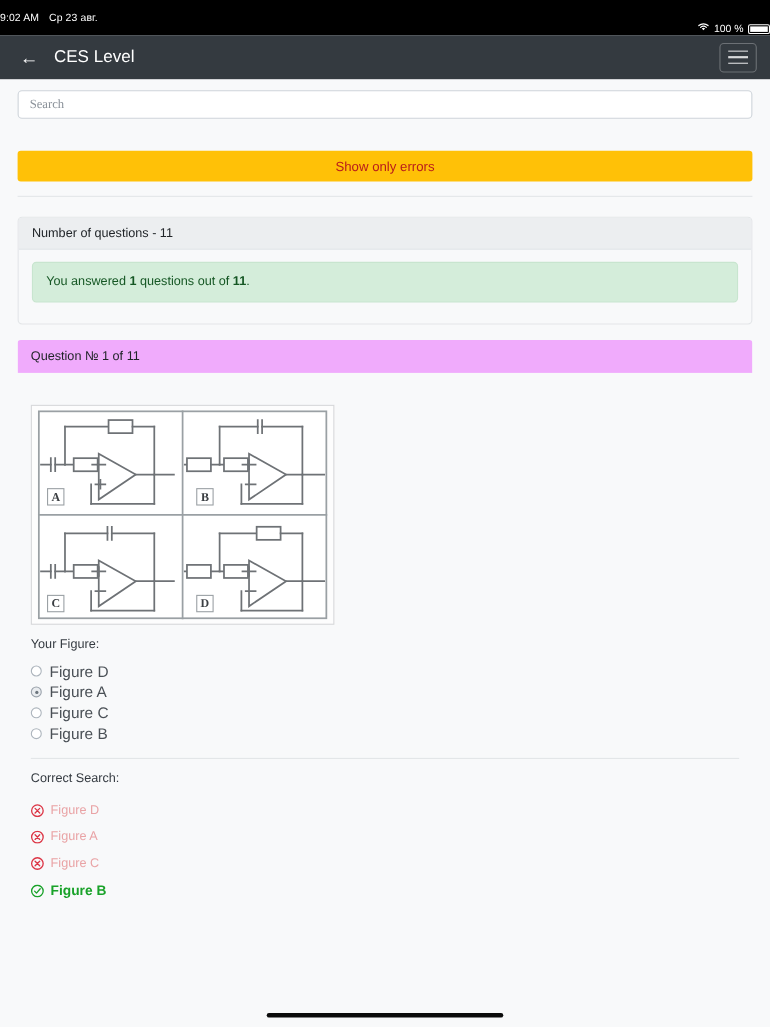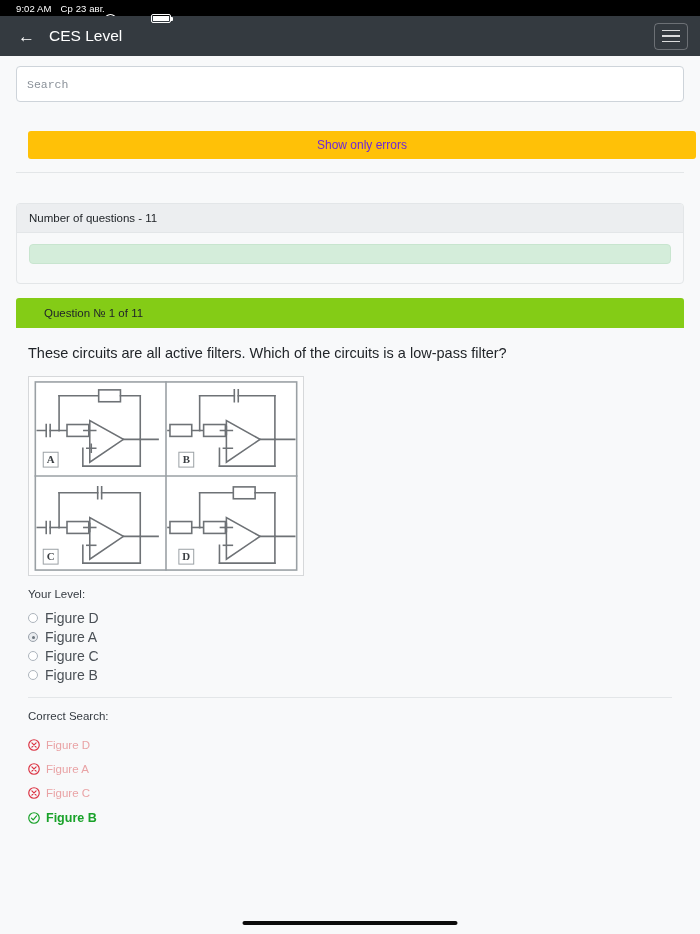--- a/index.html
+++ b/index.html
@@ -6,23 +6,23 @@
   html, body {
     width: 700px; height: 934px;
     font-family: "Liberation Sans", sans-serif;
     background: #f8f9fa;
     overflow: hidden;
   }
   .screen { width: 700px; height: 934px; position: relative; display: flex; flex-direction: column; background: #f8f9fa; }
 
   
   .statusbar {
-    height: 16px; background: #000; color: #fff;
-    display: flex; align-items: center; justify-content: flex-start;
-    padding: 0 16px; font-size: 9.5px; flex: 0 0 auto;
+    height: 32px; background: #000; color: #fff;
+    display: flex; align-items: center; justify-content: space-between;
+    padding: 0 0; font-size: 9.5px; flex: 0 0 auto;
   }
   .sb-left { display: flex; align-items: center; gap: 9px; letter-spacing: .1px; }
   .sb-right { display: flex; align-items: center; gap: 4px; margin-top: 20px; }
   .battery {
     width: 20px; height: 9px; border: 1px solid #fff; border-radius: 2px;
     position: relative; display: inline-block;
   }
   .battery::after {
     content: ""; position: absolute; right: -3px; top: 2.5px;
     width: 2px; height: 4px; background: #fff; border-radius: 0 1px 1px 0;
@@ -41,60 +41,59 @@
     border: 1px solid rgba(255,255,255,.28); border-radius: 4px;
     display: flex; flex-direction: column; justify-content: center;
     align-items: center; gap: 4px; cursor: pointer;
   }
   .menu-btn span { display: block; width: 18px; height: 1.6px; background: rgba(255,255,255,.82); }
 
   
   .content { flex: 1 1 auto; overflow: hidden; padding: 10px 16px 0 16px; }
 
   .search-input {
-    width: 100%; height: 36px; border: 1px solid #ced4da; border-radius: 4px;
+    width: 100%; height: 26px; border: 1px solid #ced4da; border-radius: 4px;
     background: #fff; padding: 0 10px; font-size: 11.5px; color: #495057;
-    font-family: Liberation Mono, monospace; outline: none;
+    font-family: Liberation Serif, serif; outline: none;
   }
   .search-input::placeholder { color: #8a9199; }
 
   .report-head {
     margin-top: 10px; background: #e9ecef; border-radius: 3px;
     padding: 14px 10px; text-align: center; color: #212529;
     font-size: 12px; line-height: 1.37;
   }
 
   .btn-warning {
     display: block; width: 100%; margin-top: 29px;
-    background: #ffc107; color: #6d28d9; border: none; border-radius: 3px;
+    background: #ffc107; color: #b91c1c; border: none; border-radius: 3px;
     padding: 7px 0; font-size: 12px; text-align: center; cursor: pointer;
     font-family: "Liberation Sans", sans-serif;
-    margin-left: 12px;
   }
   .divider { height: 1px; background: #e3e6e8; margin-top: 13px; }
 
   .card {
-    margin-top: 30px; border: 1px solid #e3e6e8; border-radius: 4px;
+    margin-top: 18px; border: 1px solid #e3e6e8; border-radius: 4px;
     background: #f8f9fa; overflow: hidden;
   }
   .card-header {
     background: #eceef0; border-bottom: 1px solid #e3e6e8;
     padding: 8px 12px; font-size: 11.5px; color: #212529;
   }
   .card-body { padding: 11px 12px 19px 12px; }
 
   .alert-success {
     background: #d4edda; border: 1px solid #c8e5cf; border-radius: 4px;
     color: #155724; font-size: 11.5px; line-height: 1.45; padding: 9px 12px;
   }
   .alert-success b { font-weight: 700; }
 
   .qcard { margin-top: 14px; border-radius: 3px; overflow: hidden; background: #f8f9fa; }
   .qcard-header {
-    background: #84cc16; padding: 9px 28px; font-size: 11.5px; color: #212529;
+    background: #f0abfc; padding: 9px 12px; font-size: 11.5px; color: #212529;
   }
   .qcard-body { padding: 16px 12px 6px 12px; }
   .qtext { font-size: 14.5px; color: #212529; line-height: 1.3; }
 
   
   .figure-wrap { margin-top: 13px; }
   svg.circuits { display: block; background: #fdfdfd; border: 1px solid #d6d8da; }
 
   .section-label { font-size: 11.5px; color: #343a40; margin-top: 12px; }
 
@@ -167,29 +166,31 @@
 
 
     <button class="btn-warning">Show only errors</button>
 
     <div class="divider"></div>
 
     <div class="card">
       <div class="card-header">Number of questions - 11</div>
       <div class="card-body">
         <div class="alert-success">
+          <div>
+            <span>You answered </span><b>1</b><span> questions out of </span><b>11</b><span>.</span>
+          </div>
         </div>
       </div>
     </div>
 
     <div class="qcard">
       <div class="qcard-header">Question № 1 of 11</div>
       <div class="qcard-body">
 
-        <div class="qtext">These circuits are all active filters. Which of the circuits is a low-pass filter?</div>
 
         <div class="figure-wrap">
           <svg class="circuits" width="276" height="200" viewBox="0 0 276 200">
             <g stroke="#6e7276" stroke-width="1.6" fill="none" stroke-linecap="square">
 
               <rect x="6" y="5" width="264" height="190" fill="#ffffff" stroke="#9aa0a4"></rect>
               <line x1="138" y1="5" x2="138" y2="195" stroke="#9aa0a4"></line>
               <line x1="6" y1="100" x2="270" y2="100" stroke="#9aa0a4"></line>
 
               <g>
@@ -301,21 +302,21 @@
                 <line x1="192" y1="188" x2="248" y2="188"></line>
                 <line x1="233" y1="161" x2="268" y2="161"></line>
                 <line x1="248" y1="161" x2="248" y2="188"></line>
                 <rect x="151" y="174" width="15" height="15" fill="#fff" stroke="#9aa0a4" stroke-width="1"></rect>
               </g>
               <text x="158.5" y="185" font-family="'Liberation Serif',serif" font-size="11" font-weight="bold" fill="#3b3f43" text-anchor="middle" stroke="none">D</text>
             </g>
           </svg>
         </div>
 
-        <div class="section-label">Your Level:</div>
+        <div class="section-label">Your Figure:</div>
 
         <div class="options">
           <div class="option-row">
             <span class="radio"></span>
             <span class="option-label">Figure D</span>
           </div>
           <div class="option-row">
             <span class="radio checked"></span>
             <span class="option-label">Figure A</span>
           </div>

